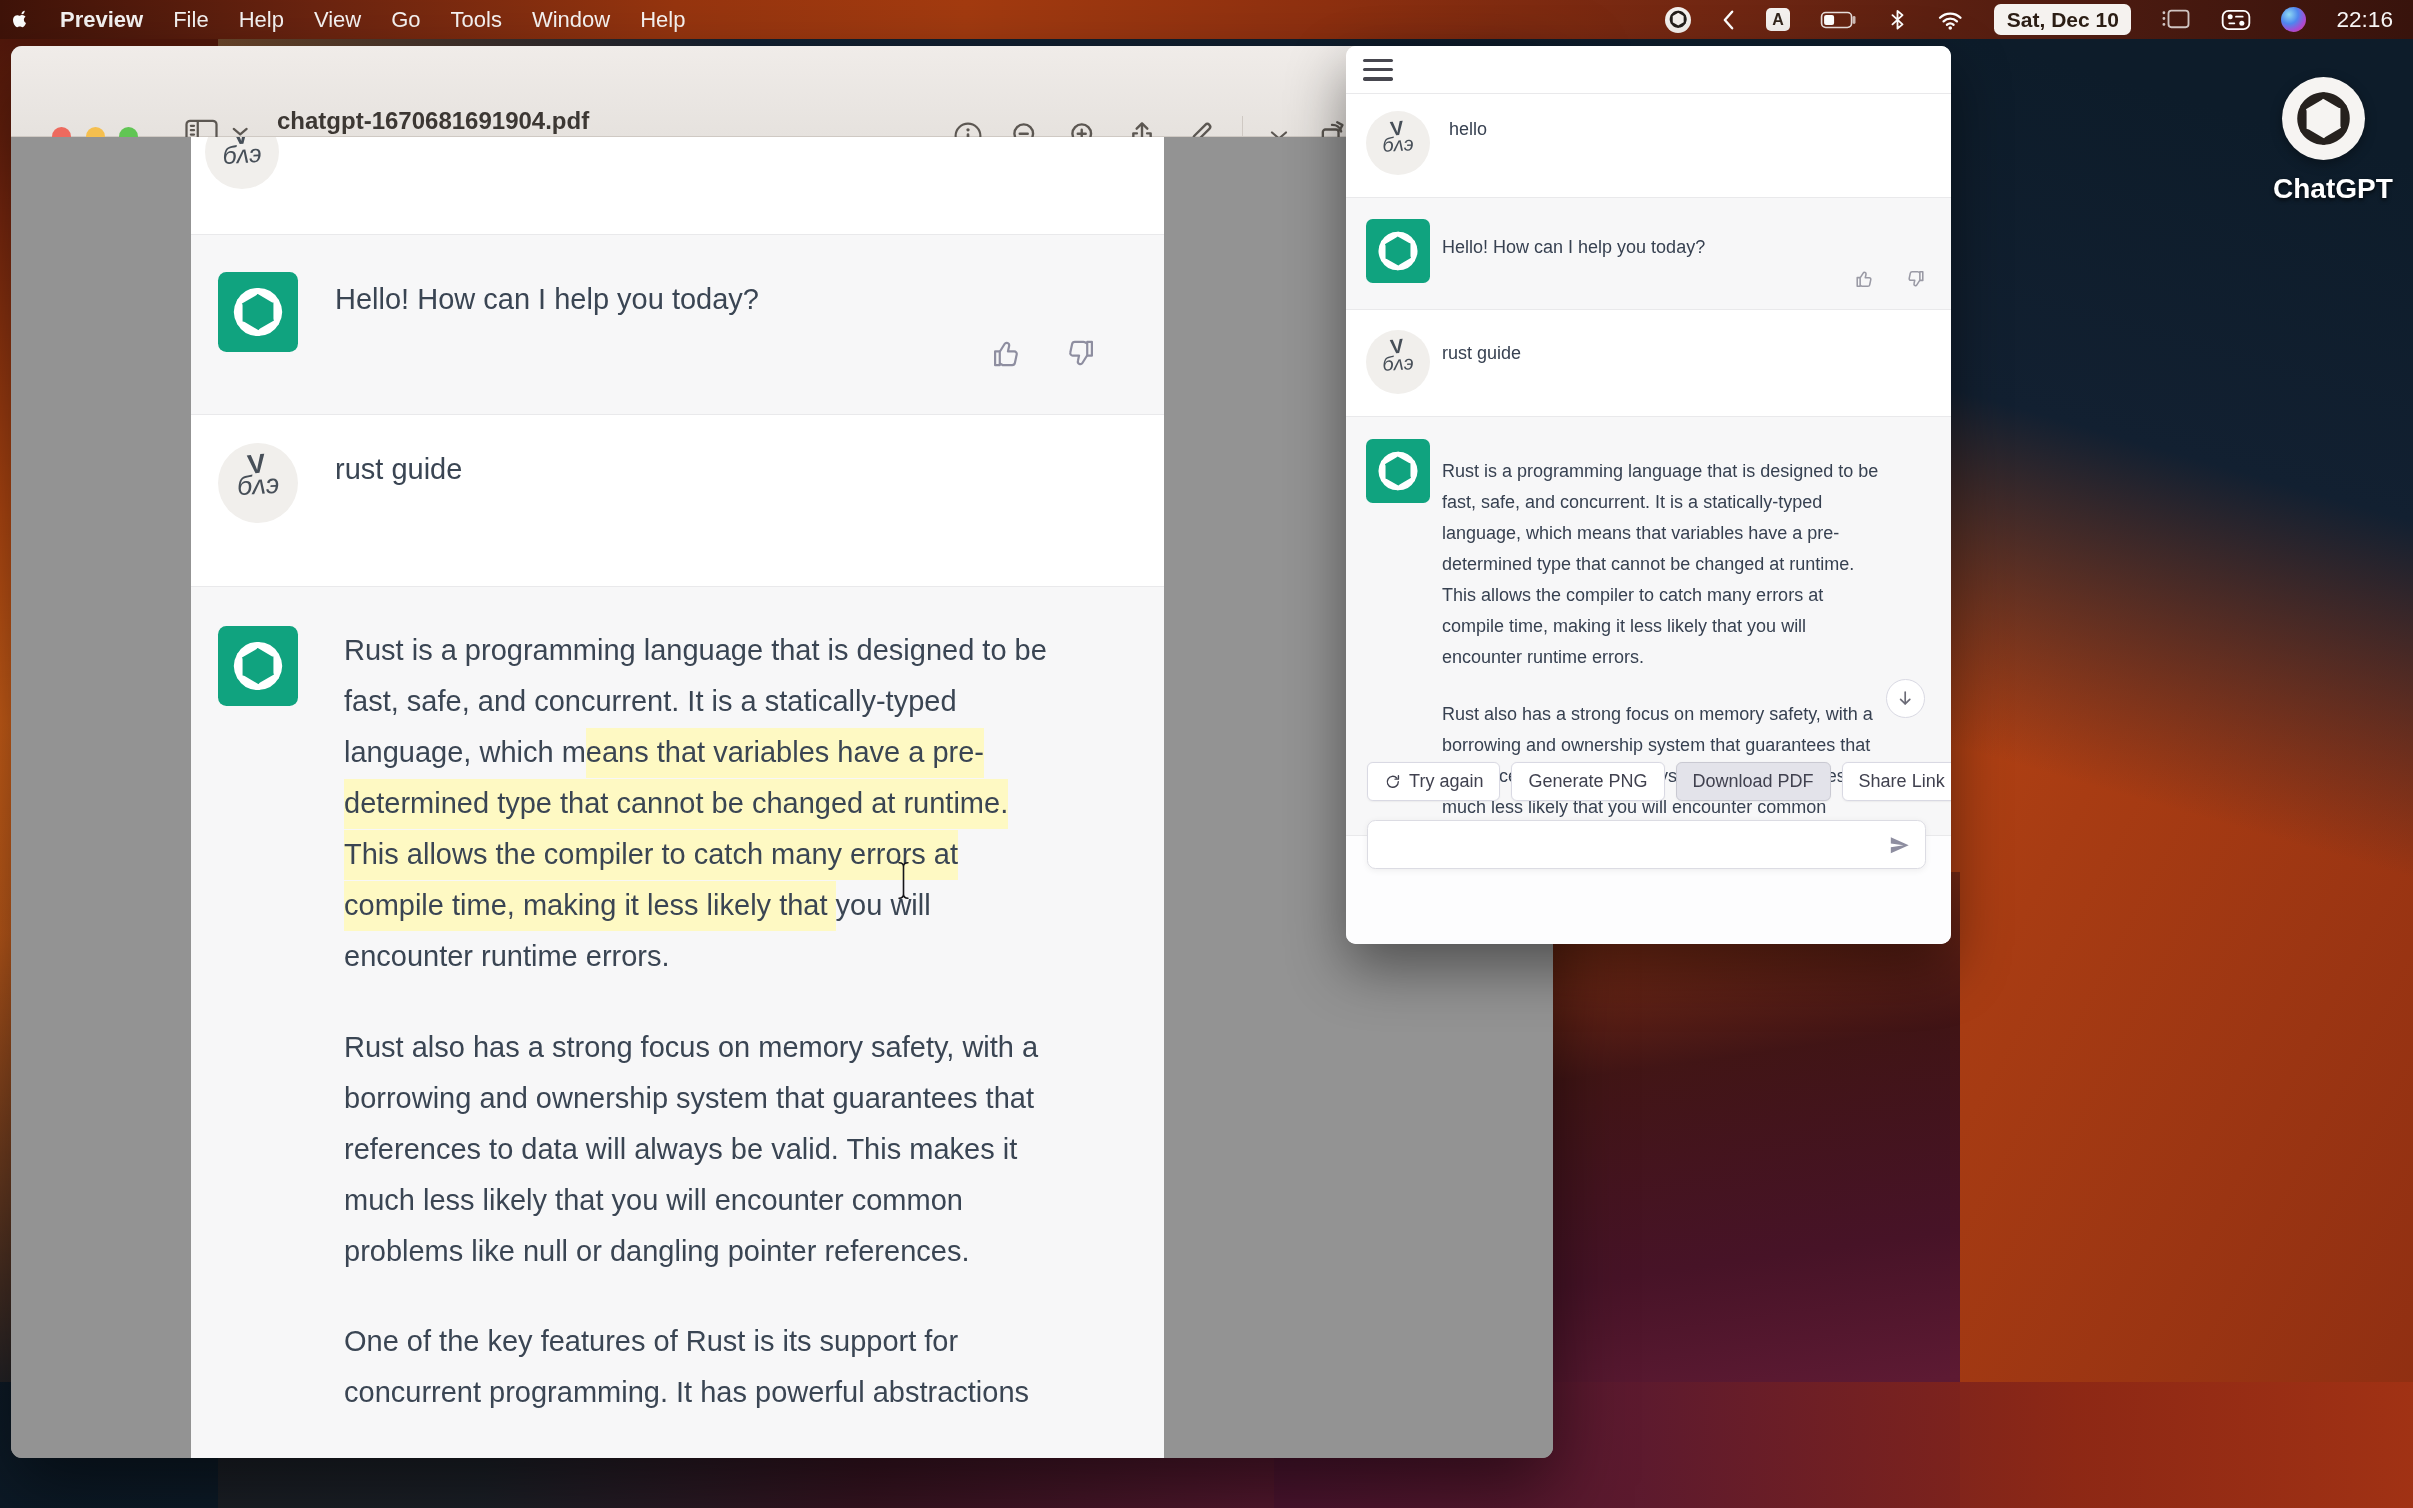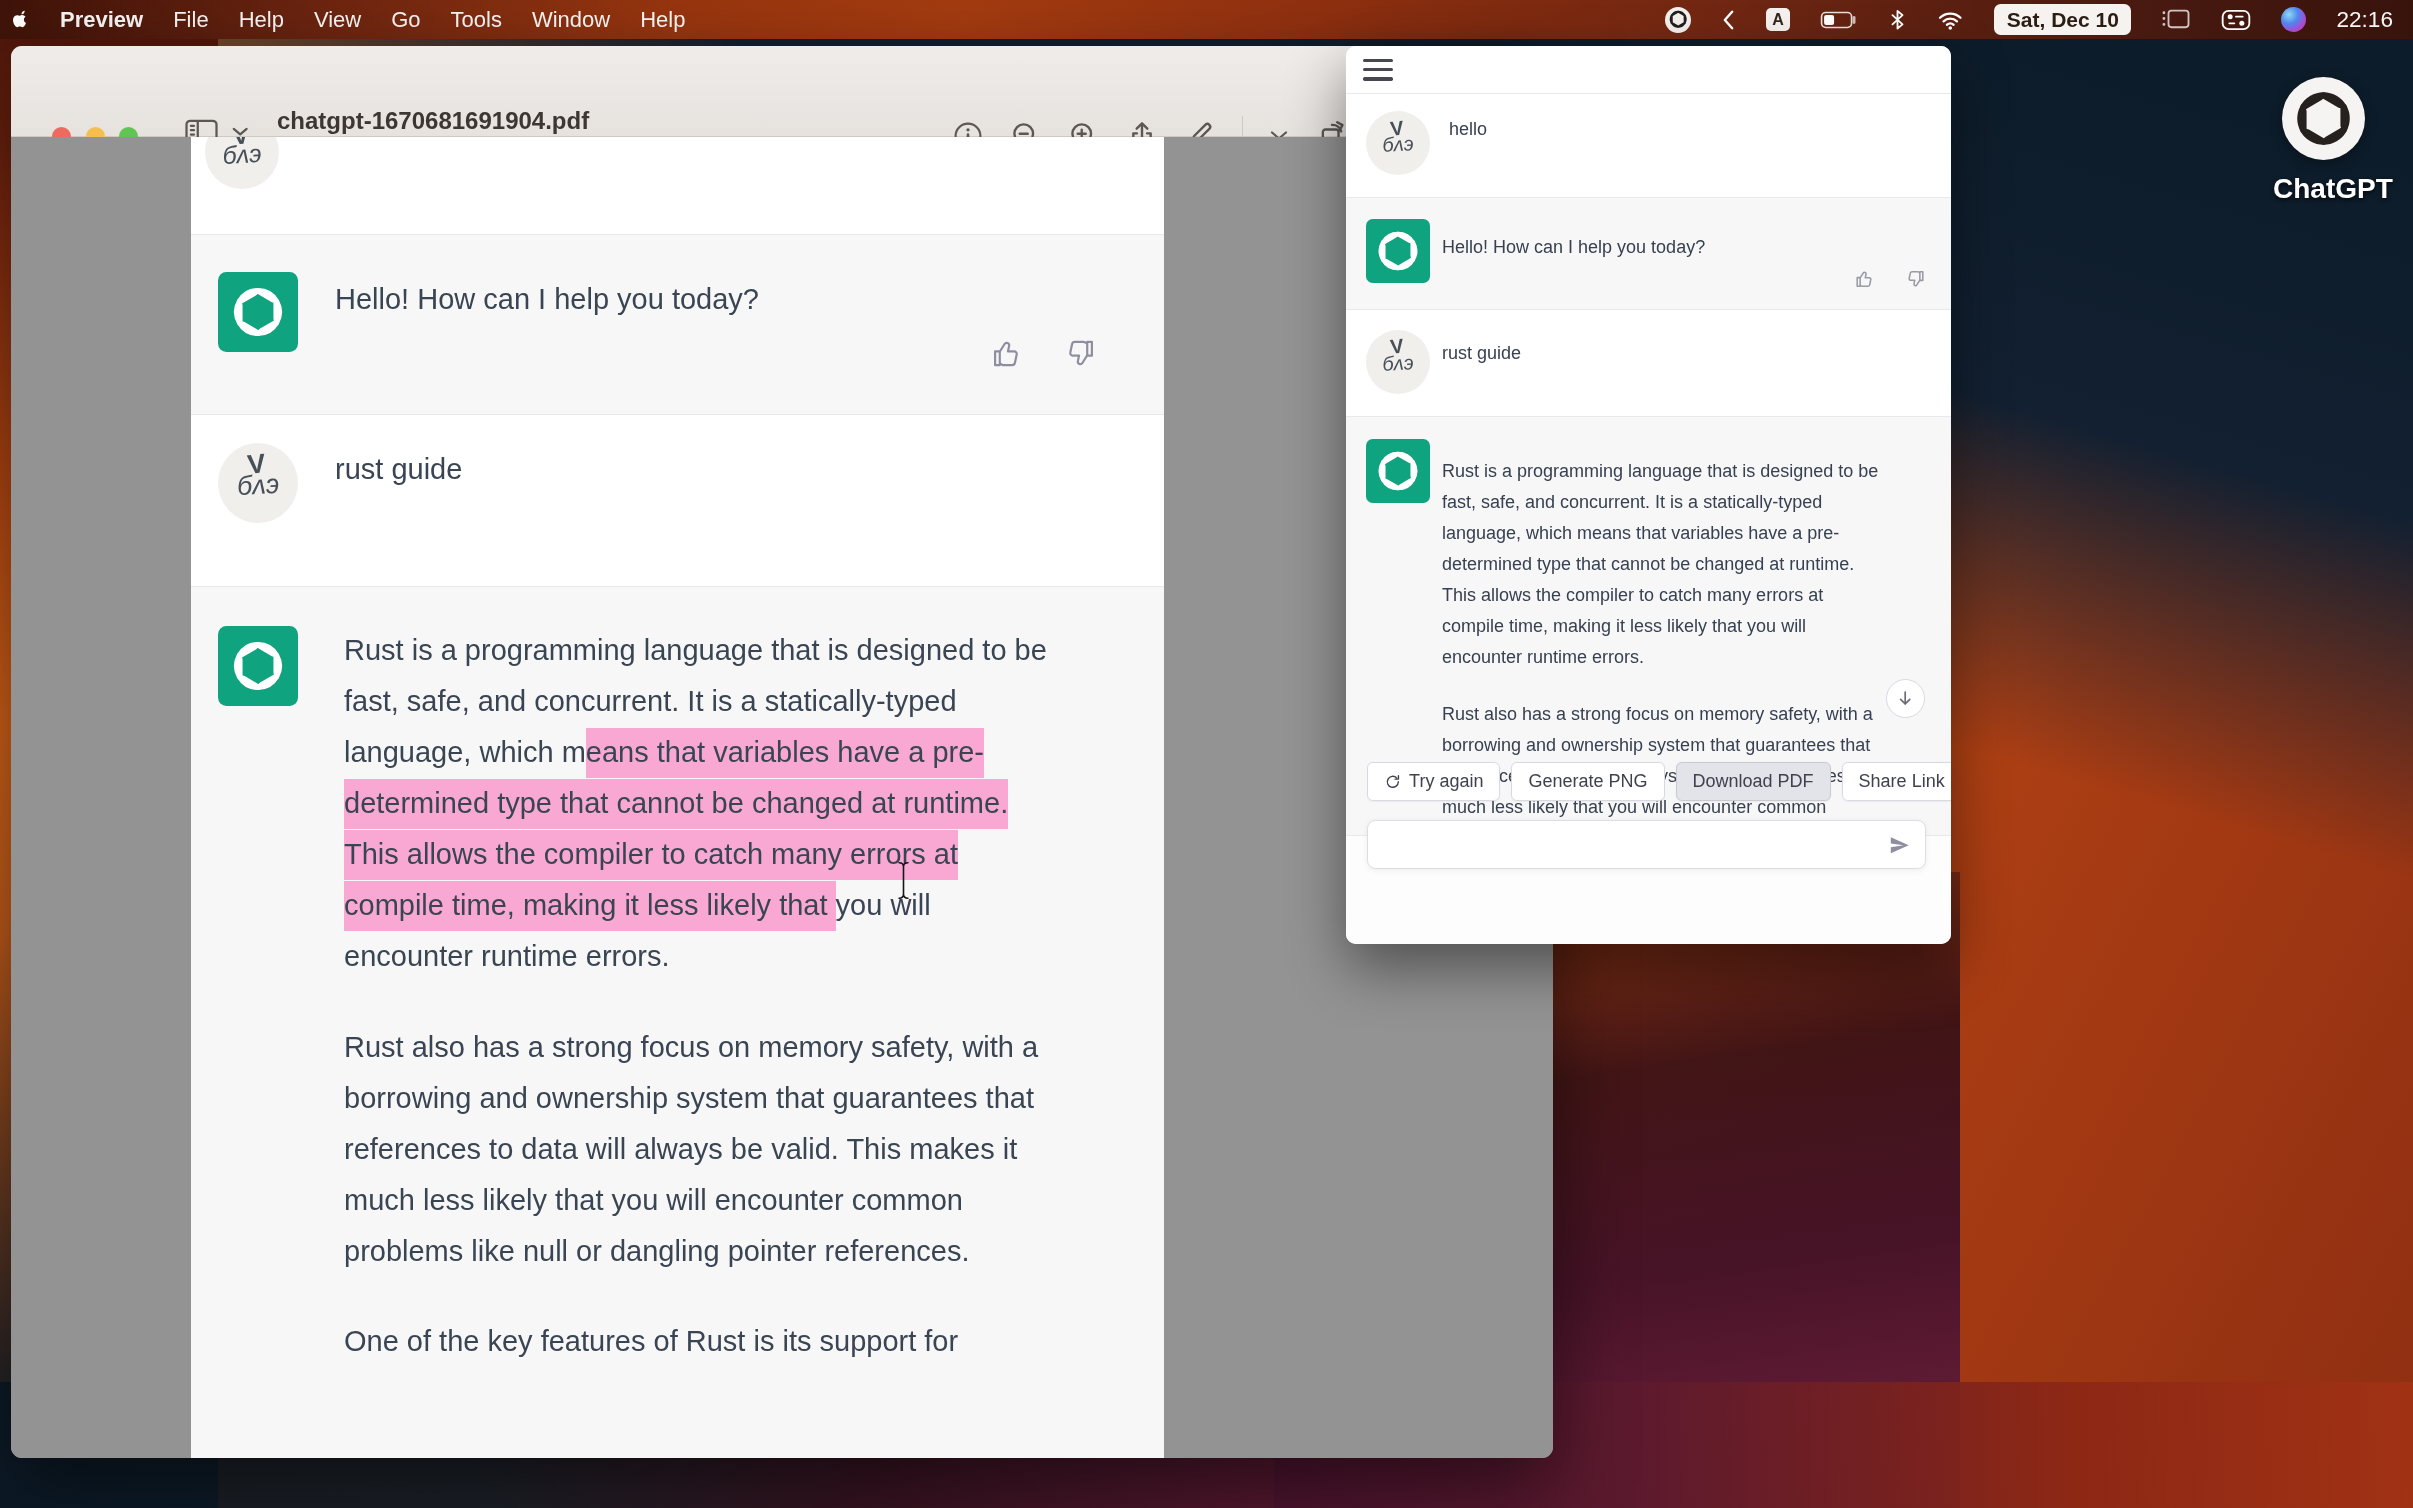--- a/index.html
+++ b/index.html
@@ -65,21 +65,21 @@
   #pdf-page{position:absolute;left:180px;top:0;width:973px;height:1322px;background:#fff;overflow:hidden;}
   .pdf-row{position:absolute;left:0;right:0;}
   .pdf-row.gray{background:#f7f7f8;border-top:0.8px solid #e9e9eb;border-bottom:0.8px solid #e9e9eb;}
   .avatar-user{border-radius:50%;background:#f1efec;position:absolute;color:#474f58;}
   .avatar-user .av-v{position:absolute;left:50%;top:8%;transform:translateX(-58%) rotate(-6deg);font-weight:700;}
   .avatar-user .av-txt{position:absolute;left:50%;top:34%;transform:translateX(-50%) rotate(-3deg);font-style:italic;}
   .avatar-ai{position:absolute;background:#10a37f;color:#fff;display:flex;align-items:center;justify-content:center;}
   .pdf-text{position:absolute;font-size:29px;color:#3a4553;white-space:nowrap;}
   .pdf-para{position:absolute;left:153px;font-size:29px;line-height:51px;color:#3a4553;}
   .pdf-para .tline{white-space:nowrap;}
-  .pdf-para .sel{background:#f9a8d4;padding:8.4px 0 10px;}
+  .pdf-para .sel{background:#fef9c3;padding:8.4px 0 10px;}
   .pdf-para + .pdf-para{margin-top:0;}
   .thumbs{position:absolute;display:flex;gap:37px;color:#8e8ea0;}
 
   
   #chat-window{left:1346px;top:46px;width:605px;height:898px;background:#fff;border-radius:10px;
     box-shadow:0 23.5px 59px rgba(0,0,0,.45);overflow:hidden;}
   .chat-row{position:absolute;left:0;right:0;}
   .chat-row.gray{background:#f7f7f8;border-top:0.8px solid #e9e9eb;border-bottom:0.8px solid #e9e9eb;}
   #chat-topbar{position:absolute;left:0;top:0;right:0;height:47px;border-bottom:0.8px solid #e9e9eb;background:#fff;}
   .hamburger{position:absolute;left:17px;top:12.6px;width:30px;}
@@ -358,20 +358,21 @@
           </div>
         <div class="pdf-para" style="top:435px;">
             <div class="tline">Rust also has a strong focus on memory safety, with a</div>
             <div class="tline">borrowing and ownership system that guarantees that</div>
             <div class="tline">references to data will always be valid. This makes it</div>
             <div class="tline">much less likely that you will encounter common</div>
             <div class="tline">problems like null or dangling pointer references.</div>
           </div>
         <div class="pdf-para" style="top:729px;">
             <div class="tline">One of the key features of Rust is its support for</div>
+            <div class="tline">concurrent programming. It has powerful abstractions</div>
           </div>
       </div>
 
       <div id="ibeam-cursor">
         <svg width="17" height="39" viewBox="0 0 18 44" fill="none" stroke="currentColor" stroke-width="1.8" stroke-linecap="round">
             <path d="M4 2c3 0 5 1.2 5 4.4m0 0C9 3.2 11 2 14 2M9 6.4v31.2M4 42c3 0 5-1.2 5-4.4m0 0c0 3.2 2 4.4 5 4.4"></path>
           </svg>
       </div>
     </div>
   </div>

